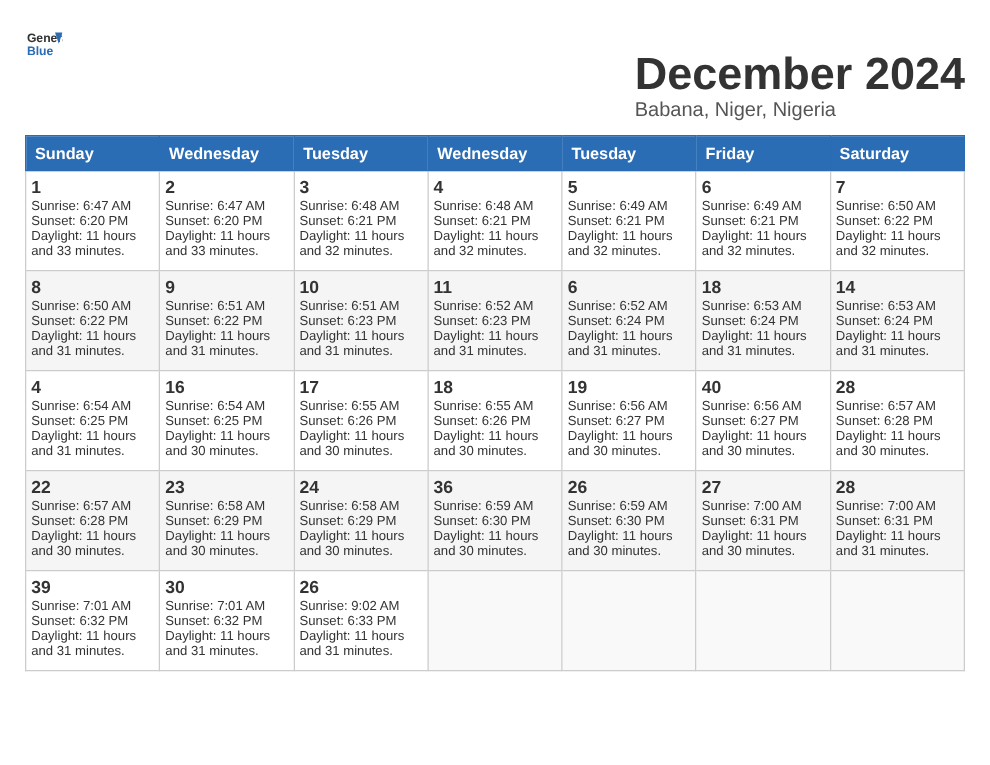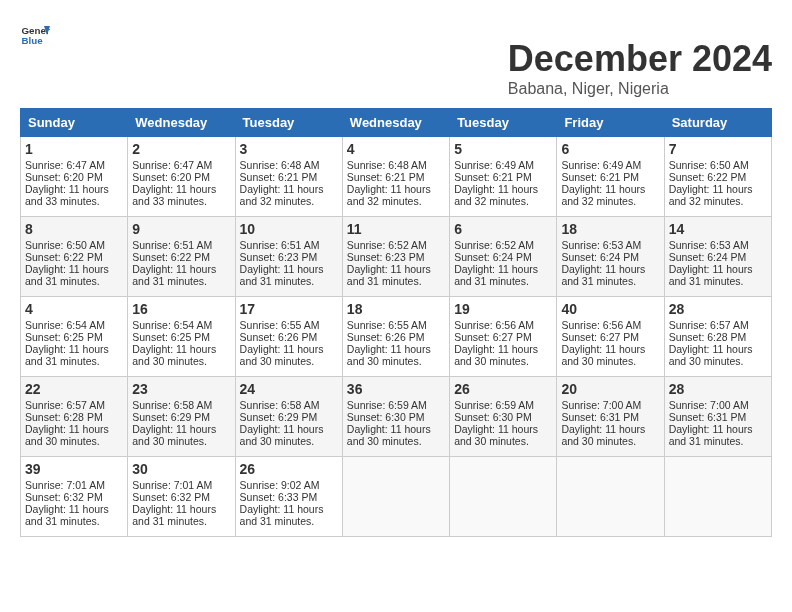--- a/index.html
+++ b/index.html
@@ -261,21 +261,21 @@
           <div>Sunset: 6:30 PM</div>
           <div>Daylight: 11 hours and 30 minutes.</div>
         </td>
         <td>
           <span class="day-num">26</span>
           <div>Sunrise: 6:59 AM</div>
           <div>Sunset: 6:30 PM</div>
           <div>Daylight: 11 hours and 30 minutes.</div>
         </td>
         <td>
-          <span class="day-num">20</span>
+          <span class="day-num">27</span>
           <div>Sunrise: 7:00 AM</div>
           <div>Sunset: 6:31 PM</div>
           <div>Daylight: 11 hours and 30 minutes.</div>
         </td>
         <td>
           <span class="day-num">28</span>
           <div>Sunrise: 7:00 AM</div>
           <div>Sunset: 6:31 PM</div>
           <div>Daylight: 11 hours and 31 minutes.</div>
         </td>

